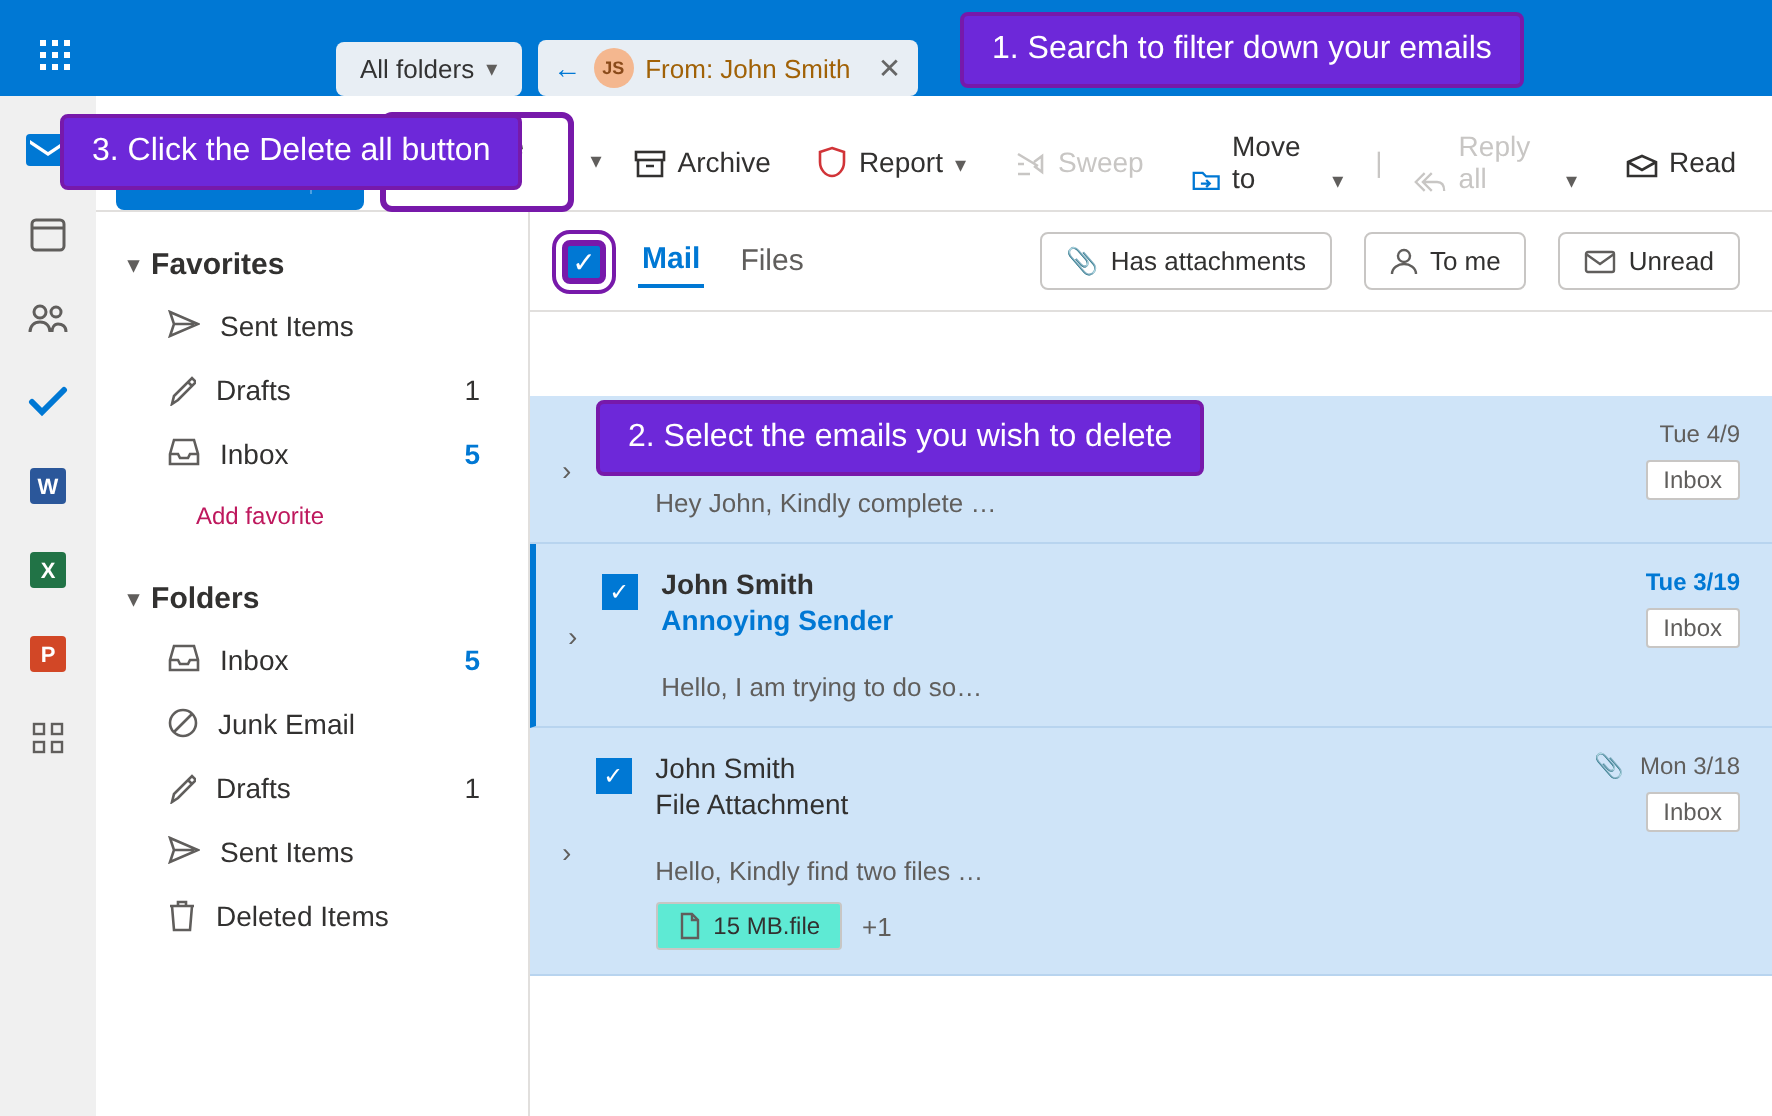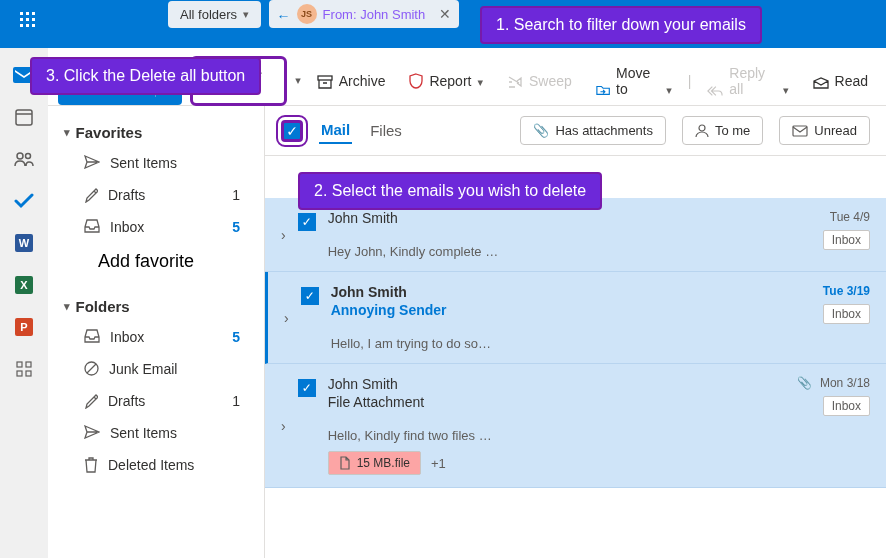--- a/index.html
+++ b/index.html
@@ -1,49 +1,49 @@
 <!DOCTYPE html>
 <html><head>
 <meta charset="utf-8">
 <style>
 *{box-sizing:border-box;margin:0;padding:0;font-family:'Segoe UI',Arial,sans-serif}
 body{width:886px;height:558px;overflow:hidden;background:#fff;position:relative;font-size:14px;color:#323130}
-.top-bar{height:48px;background:#0078d4;display:flex;align-items:flex-start;padding-left:8px}
+.top-bar{height:48px;background:#0078d4;display:flex;align-items:flex-end;padding-left:8px}
 .waffle{width:40px;height:40px;display:flex;align-items:center;justify-content:center;color:#fff;font-size:20px;cursor:pointer}
 .search-area{display:flex;align-items:center;margin-left:120px;gap:8px}
 .search-dropdown{background:#e8eef4;border-radius:4px;padding:6px 12px;display:flex;align-items:center;gap:6px;font-size:13px;color:#333}
 .search-box{background:#e8eef4;border-radius:4px;padding:4px 8px;display:flex;align-items:center;gap:6px;width:190px}
 .search-back{color:#0078d4;font-size:14px}
 .avatar{width:20px;height:20px;border-radius:50%;background:#f4b78f;display:flex;align-items:center;justify-content:center;font-size:9px;font-weight:600;color:#8a4a1a}
-.search-text{flex:1;font-size:13px;color:#8b5cf6}
+.search-text{flex:1;font-size:13px;color:#a16207}
 .search-x{color:#666;font-size:14px}
 .callout{position:absolute;background:#6d28d9;color:#fff;padding:8px 14px;border-radius:4px;font-size:16px;z-index:10;border:2px solid #7719aa}
 .callout-1{top:6px;left:480px}
 .callout-3{top:57px;left:30px}
-.callout-2{top:172px;left:298px}
+.callout-2{top:200px;left:298px}
 .main{display:flex;height:510px}
 .rail{width:48px;background:#f0f0f0;display:flex;flex-direction:column;align-items:center;padding-top:16px;gap:20px}
 .rail-icon{width:22px;height:22px;display:flex;align-items:center;justify-content:center;font-size:16px}
 .content{flex:1;display:flex;flex-direction:column}
 .toolbar{height:50px;display:flex;align-items:center;padding:0 10px;gap:8px;border-bottom:1px solid #e1dfdd;margin-top:8px}
 .new-mail{background:#0078d4;color:#fff;border-radius:4px;display:flex;align-items:center}
 .new-mail-main{padding:8px 14px;display:flex;align-items:center;gap:8px;font-size:14px}
 .new-mail-drop{padding:8px 10px;border-left:1px solid rgba(255,255,255,0.3)}
 .delete-all{border:3px solid #7719aa;border-radius:6px;padding:6px 10px;display:flex;align-items:center;gap:6px;font-size:14px}
 .tool-item{display:flex;align-items:flex-end;gap:6px;padding:6px 8px;font-size:14px;color:#323130}
 .tool-item.disabled{color:#c8c6c4}
 .tool-sep{color:#c8c6c4}
 .body-area{display:flex;flex:1}
 .sidebar{width:216px;padding:12px 8px}
 .section{padding:6px 8px;display:flex;align-items:center;gap:6px;font-weight:600;font-size:15px}
 .folder{padding:8px 8px 8px 28px;display:flex;align-items:flex-start;gap:10px;font-size:14px;color:#323130}
 .folder .count{margin-left:auto;margin-right:8px;color:#323130}
 .folder.inbox .count{color:#0078d4;font-weight:600}
 .folder.inbox .name{color:#323130}
-.add-fav{padding:8px 8px 8px 42px;color:#000000;font-size:18px}
+.add-fav{padding:8px 8px 8px 42px;color:#be185d;font-size:12px}
 .msg-area{flex:1;border-left:1px solid #e1dfdd;background:#fff}
 .msg-header{display:flex;align-items:center;padding:10px 16px;gap:16px;border-bottom:1px solid #e1dfdd}
 .select-all{width:22px;height:22px;background:#0078d4;display:flex;align-items:center;justify-content:center;color:#fff;border:3px solid #7719aa;border-radius:4px;outline:2px solid #7719aa;outline-offset:3px}
 .tab{font-size:15px;padding:4px 2px;color:#605e5c}
 .tab.active{color:#0078d4;font-weight:600;border-bottom:2px solid #0078d4}
 .filter-btn{border:1px solid #c8c6c4;border-radius:4px;padding:6px 12px;display:flex;align-items:center;gap:6px;font-size:13px}
 .msg-list{background:#cfe4f8}
 .msg{display:flex;padding:12px 16px;gap:12px;border-bottom:1px solid #b8d4ef;position:relative}
 .msg.unread{border-left:3px solid #0078d4}
 .msg-expand{color:#605e5c;align-self:center}
@@ -51,21 +51,21 @@
 .msg-content{flex:1}
 .msg-from{font-size:14px;color:#323130}
 .msg.unread .msg-from{font-weight:600}
 .msg-subj{font-size:14px;color:#323130;margin-top:2px}
 .msg.unread .msg-subj{color:#0078d4;font-weight:700}
 .msg-preview{font-size:13px;color:#605e5c;margin-top:18px}
 .msg-meta{text-align:right;font-size:12px;color:#605e5c}
 .msg-date{margin-bottom:6px;display:flex;align-items:center;justify-content:flex-end;gap:4px}
 .msg-folder{display:inline-block;border:1px solid #c8c6c4;padding:2px 8px;border-radius:2px;font-size:12px;background:#fff}
 .attach-row{margin-top:8px;display:flex;align-items:center;gap:10px}
-.attach-chip{background:#fca5a5;border:1px solid #c8c6c4;padding:4px 10px;display:flex;align-items:center;gap:6px;font-size:12px;border-radius:2px}
+.attach-chip{background:#5eead4;border:1px solid #c8c6c4;padding:4px 10px;display:flex;align-items:center;gap:6px;font-size:12px;border-radius:2px}
 .plus-more{font-size:13px;color:#605e5c}
 svg{display:block}
 .chev{font-size:11px;color:#605e5c}
 </style>
 </head>
 <body>
 
 <div class="top-bar">
   <div class="waffle">
     <svg width="16" height="16" viewBox="0 0 16 16">

